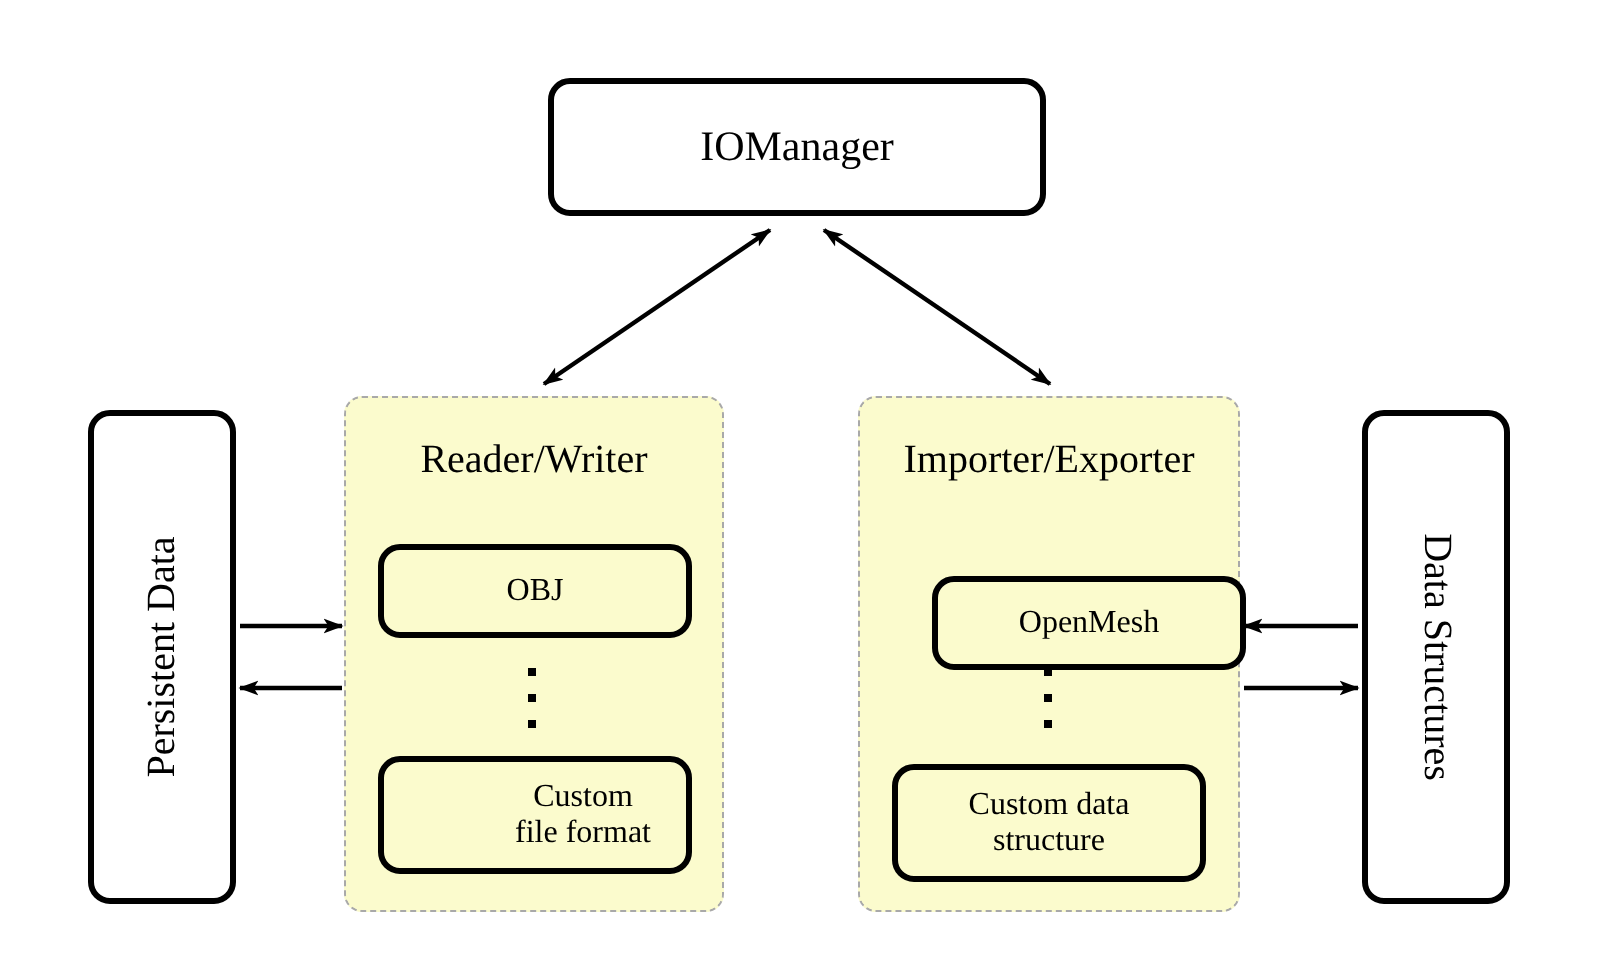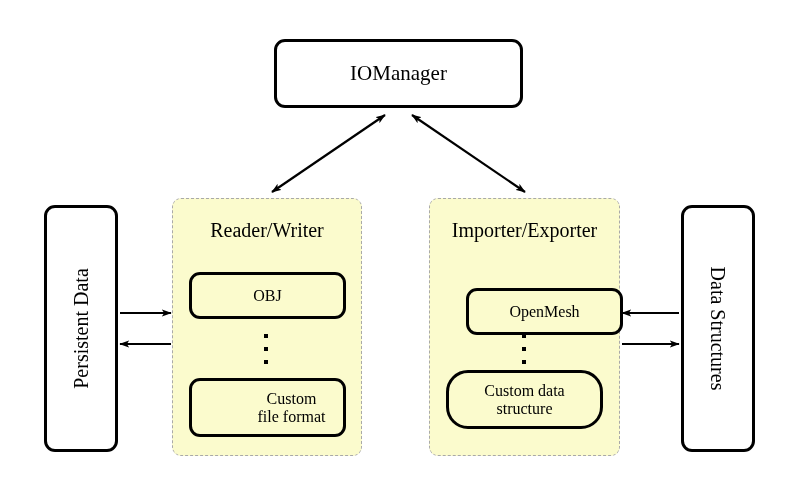--- a/index.html
+++ b/index.html
@@ -157,21 +157,21 @@
   </div>
 
   <div class="abs" style="left:521px; top:334px; width:6px; height:30px;">
     <div class="vdots">
         <span></span>
         <span></span>
         <span></span>
       </div>
   </div>
 
-  <div class="abs hardbox filled" style="left:446px; top:370px; width:157px; height:59px;border-radius:22px;">
+  <div class="abs hardbox filled" style="left:446px; top:382px; width:157px; height:59px;">
     <span class="leaf-label">
       <span>Custom data</span><br>
       <span>structure</span>
     </span>
   </div>
 
   <svg class="overlay" viewBox="0 0 800 489" xmlns="http://www.w3.org/2000/svg">
     <defs>
       <marker id="ah" markerWidth="10" markerHeight="8" refX="9.2" refY="4" orient="auto" markerUnits="userSpaceOnUse">
         <path d="M0,0.35 L10,4 L0,7.65 L2.4,4 Z" fill="#000000"></path>

